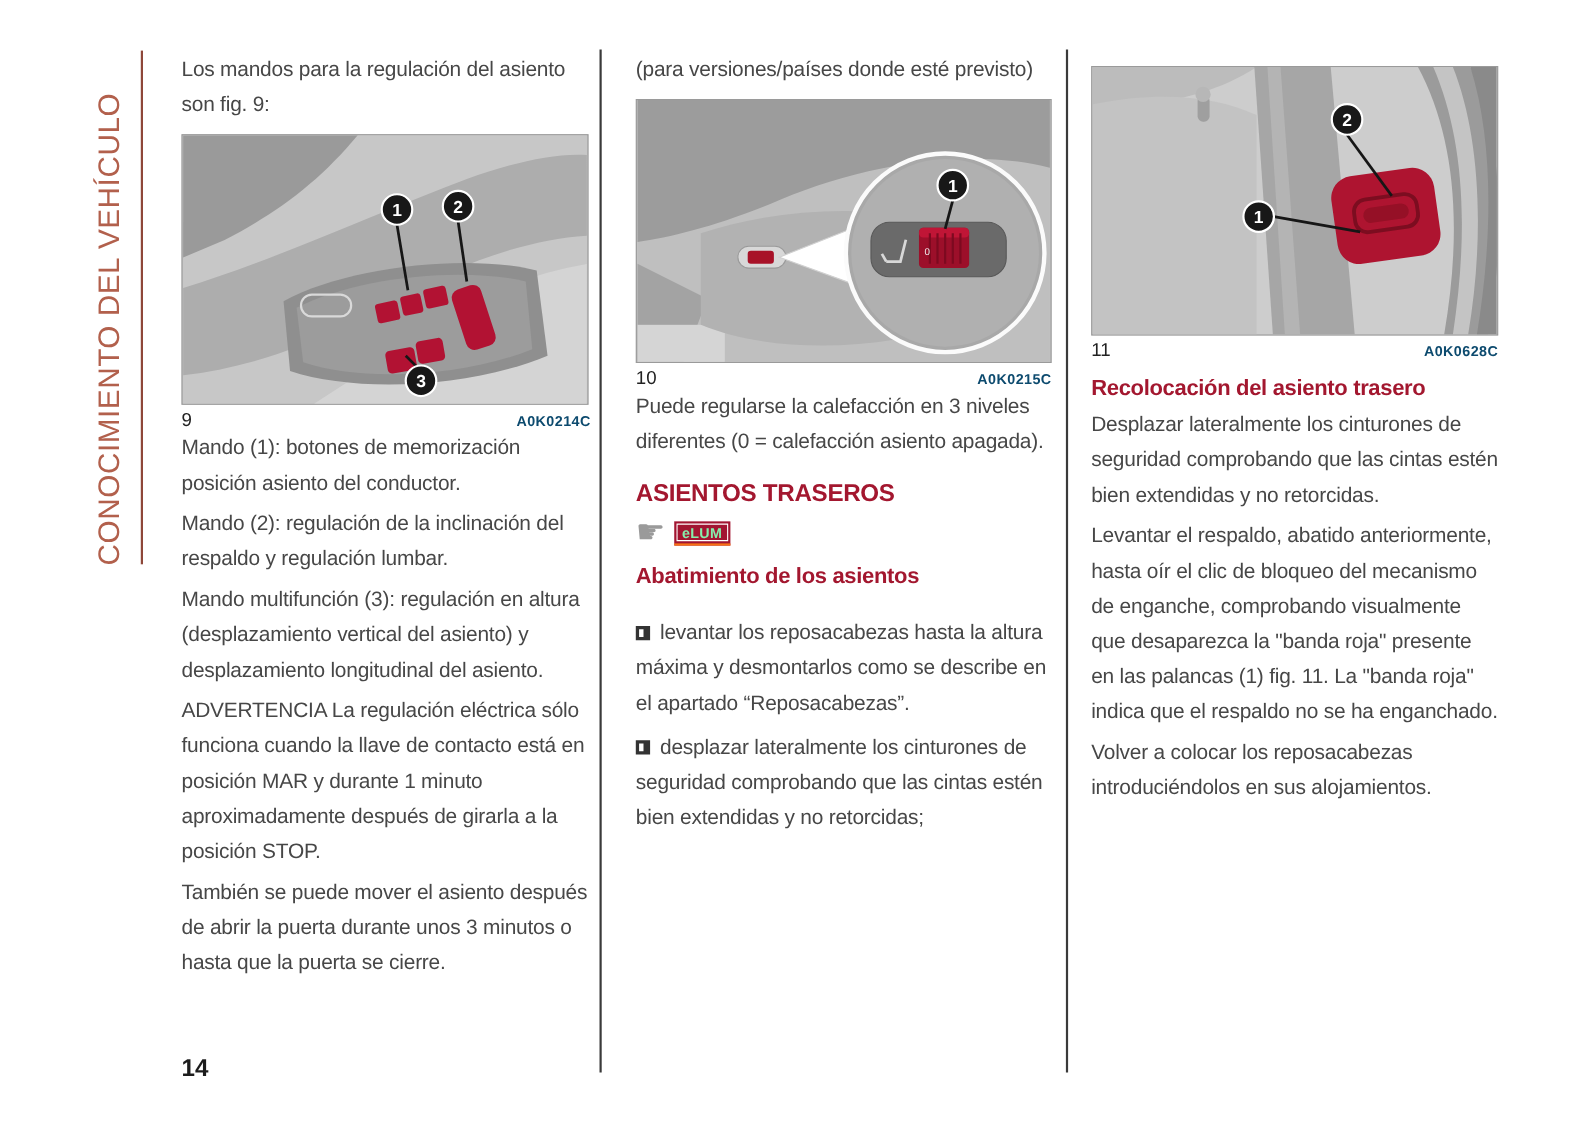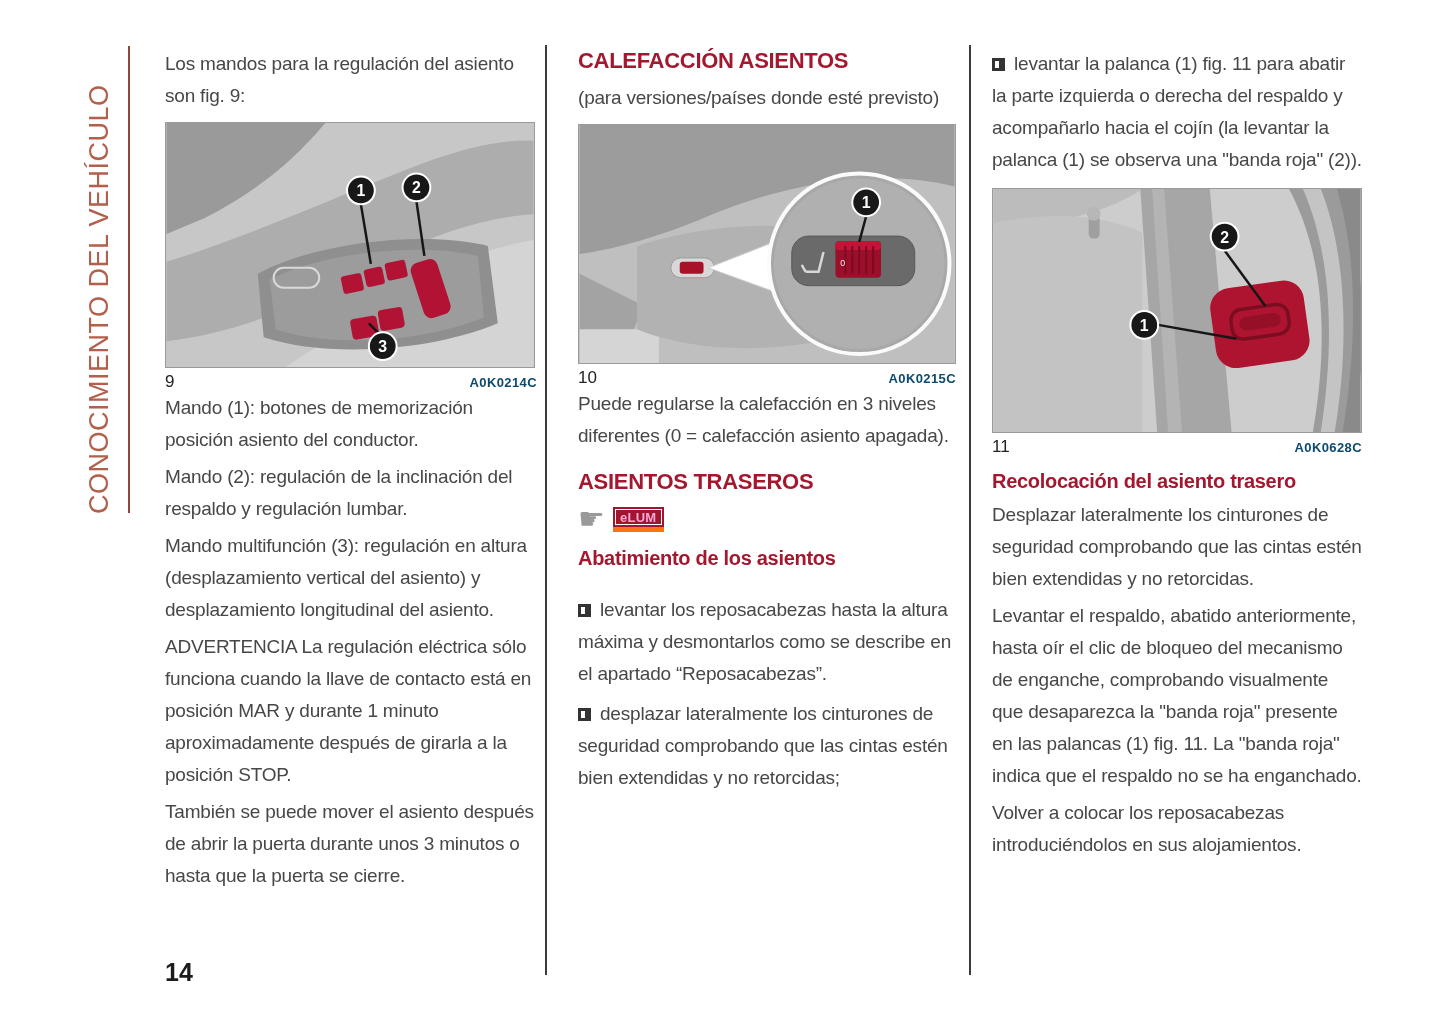--- a/index.html
+++ b/index.html
@@ -58,29 +58,29 @@
   .fig-code { font-size:13px; font-weight:700; color:#0c4a6e; letter-spacing:0.4px; }
 
   .callout-circle { fill:#181818; stroke:#ffffff; stroke-width:2; }
   .callout-num { fill:#ffffff; font-family:"Liberation Sans", sans-serif; font-size:16px; font-weight:700; text-anchor:middle; }
   .leader { stroke:#161616; stroke-width:2.5; fill:none; }
 
   
   .elum-row { display:flex; align-items:center; gap:8px; margin:6px 0 12px 0; height:32px; }
   .hand-icon { font-family:"DejaVu Sans", sans-serif; font-size:30px; color:#9a9a9a; line-height:1; }
   .elum-book {
-    display:inline-block; background:#a21531; color:#f9a8d4; font-weight:700; font-size:13px;
+    display:inline-block; background:#a21531; color:#86efac; font-weight:700; font-size:13px;
     letter-spacing:0.3px; padding:3px 7px 2px 7px;
     box-shadow: inset 0 0 0 2px #a21531, inset 0 0 0 3px #ffffff;
-    border-bottom:5px solid #f97316;
+    border-bottom:2px solid #f97316;
   }
 
   
   .page-number {
-    position:absolute; left:165px; top:958px; font-size:25px; font-weight:700; color:#1c1c1c;
+    position:absolute; left:165px; top:958px; font-size:22px; font-weight:700; color:#1c1c1c;
   }
 
   .mt-gap-lg { margin-top:30px; }
   .mt-gap-md { margin-top:13px; }
   .mt-fig { margin-top:10px; }
 </style>
 </head>
 <body>
 
 <div class="page">
@@ -141,21 +141,20 @@
     </div>
 
     <p class="body mt-gap-lg">Mando (1): botones de memorización posición asiento del conductor.</p>
     <p class="body">Mando (2): regulación de la inclinación del respaldo y regulación lumbar.</p>
     <p class="body">Mando multifunción (3): regulación en altura (desplazamiento vertical del asiento) y desplazamiento longitudinal del asiento.</p>
     <p class="body">ADVERTENCIA La regulación eléctrica sólo funciona cuando la llave de contacto está en posición MAR y durante 1 minuto aproximadamente después de girarla a la posición STOP.</p>
     <p class="body">También se puede mover el asiento después de abrir la puerta durante unos 3 minutos o hasta que la puerta se cierre.</p>
   </div>
 
   <div class="col col-2">
-    <h2 class="h-main">CALEFACCIÓN ASIENTOS</h2>
     <p class="body">(para versiones/países donde esté previsto)</p>
 
     <svg class="fig mt-fig" width="378" height="240" viewBox="0 0 378 240">
       <rect x="0" y="0" width="378" height="240" fill="#bfbfbf"></rect>
       <path d="M0,0 L378,0 L378,62 C300,42 200,60 120,96 C70,116 30,126 0,130 Z" fill="#9c9c9c"></path>
       <path d="M0,150 L64,182 L42,240 L0,240 Z" fill="#a3a3a3"></path>
       <rect x="0" y="206" width="80" height="34" fill="#d5d5d5"></rect>
       <path d="M58,122 C140,96 222,96 302,116 L302,202 C222,232 120,232 58,206 Z" fill="#b2b2b2"></path>
 
       <rect x="92" y="134" width="44" height="20" rx="10" fill="#d8d8d8" stroke="#9a9a9a"></rect>
@@ -200,21 +199,20 @@
       <span class="hand-icon">☛</span>
       <span class="elum-book">eLUM</span>
     </div>
     <h3 class="h-sub">Abatimiento de los asientos</h3>
 
     <p class="body" style="margin-top:24px;"><span class="sqbullet"></span><span>levantar los reposacabezas hasta la altura máxima y desmontarlos como se describe en el apartado “Reposacabezas”.</span></p>
     <p class="body" style="margin-top:8px;"><span class="sqbullet"></span><span>desplazar lateralmente los cinturones de seguridad comprobando que las cintas estén bien extendidas y no retorcidas;</span></p>
   </div>
 
   <div class="col col-3">
-    <p class="body"><span class="sqbullet"></span><span>levantar la palanca (1) fig. 11 para abatir la parte izquierda o derecha del respaldo y acompañarlo hacia el cojín (la levantar la palanca (1) se observa una "banda roja" (2)).</span></p>
 
     <svg class="fig" style="margin-top:12px;" width="370" height="245" viewBox="0 0 370 245">
       <rect x="0" y="0" width="370" height="245" fill="#cdcdcd"></rect>
       <path d="M0,0 L150,0 C120,20 80,32 30,36 L0,38 Z" fill="#bcbcbc"></path>
       <path d="M0,34 C60,22 112,26 150,44 L150,245 L0,245 Z" fill="#c3c3c3"></path>
       <rect x="96" y="26" width="11" height="24" rx="5" fill="#9f9f9f"></rect>
       <circle cx="101" cy="25" r="7" fill="#b7b7b7"></circle>
       <path d="M148,0 L218,0 L240,245 L165,245 Z" fill="#a6a6a6"></path>
       <path d="M160,0 L172,0 L190,245 L176,245 Z" fill="#b4b4b4"></path>
       <path d="M298,0 C330,60 340,140 322,245 L362,245 C380,150 374,60 346,0 Z" fill="#9b9b9b"></path>

